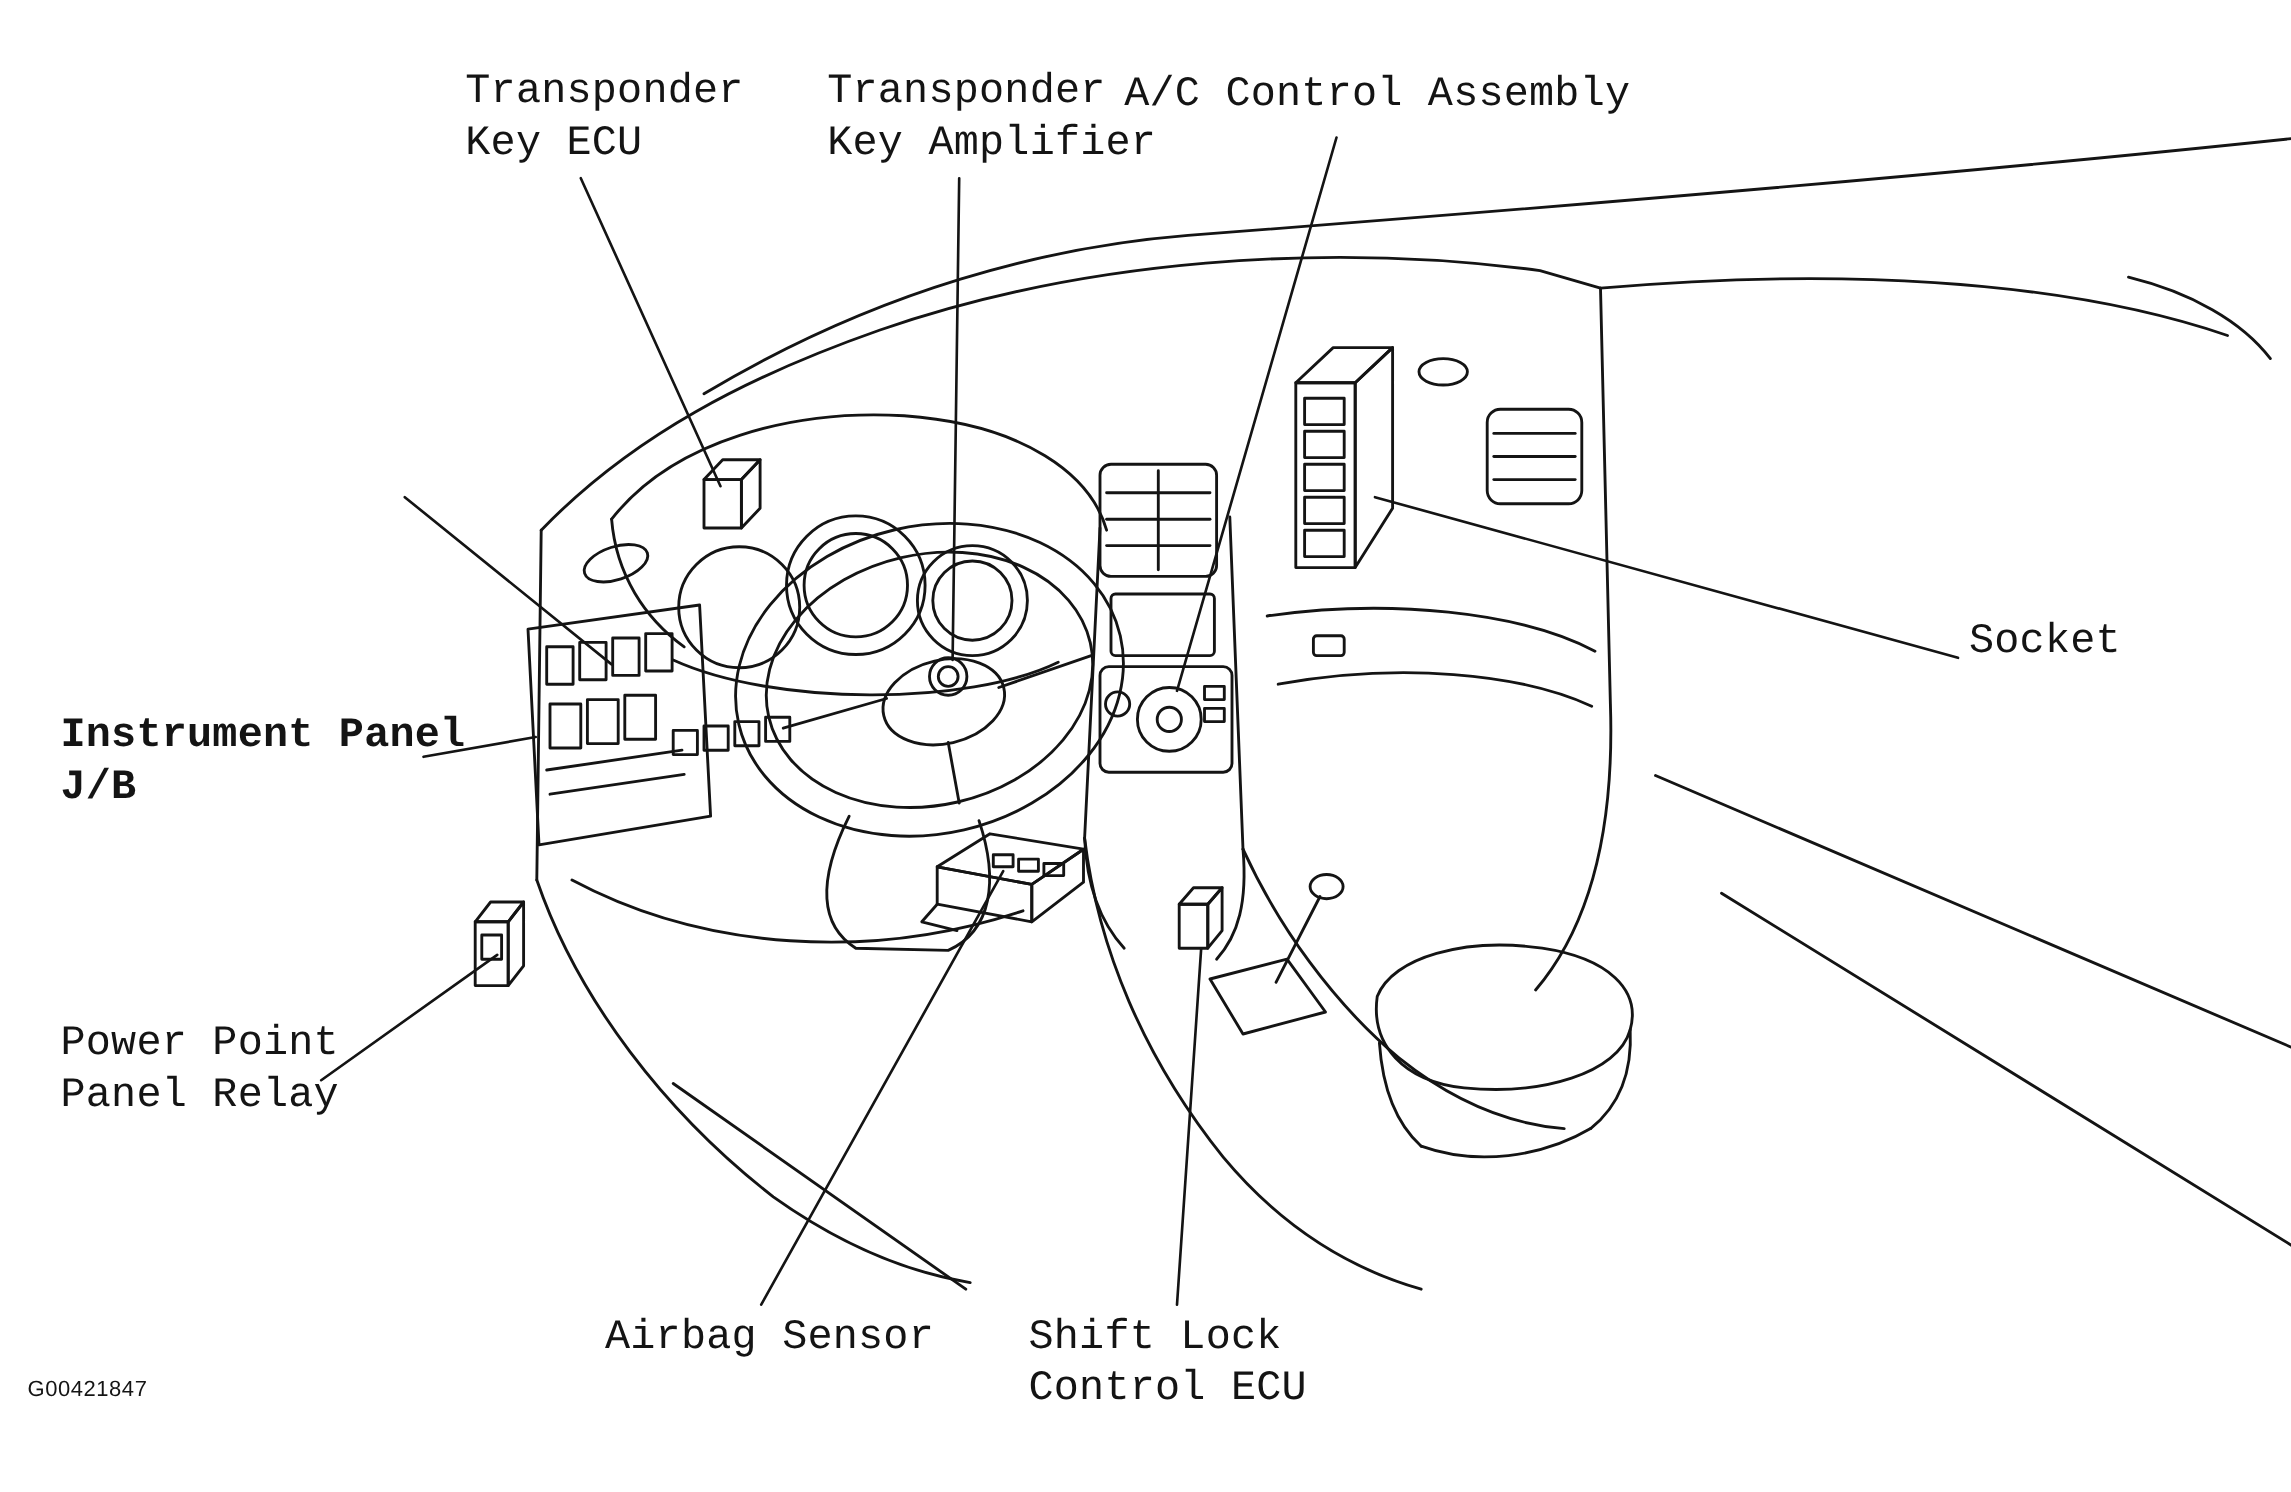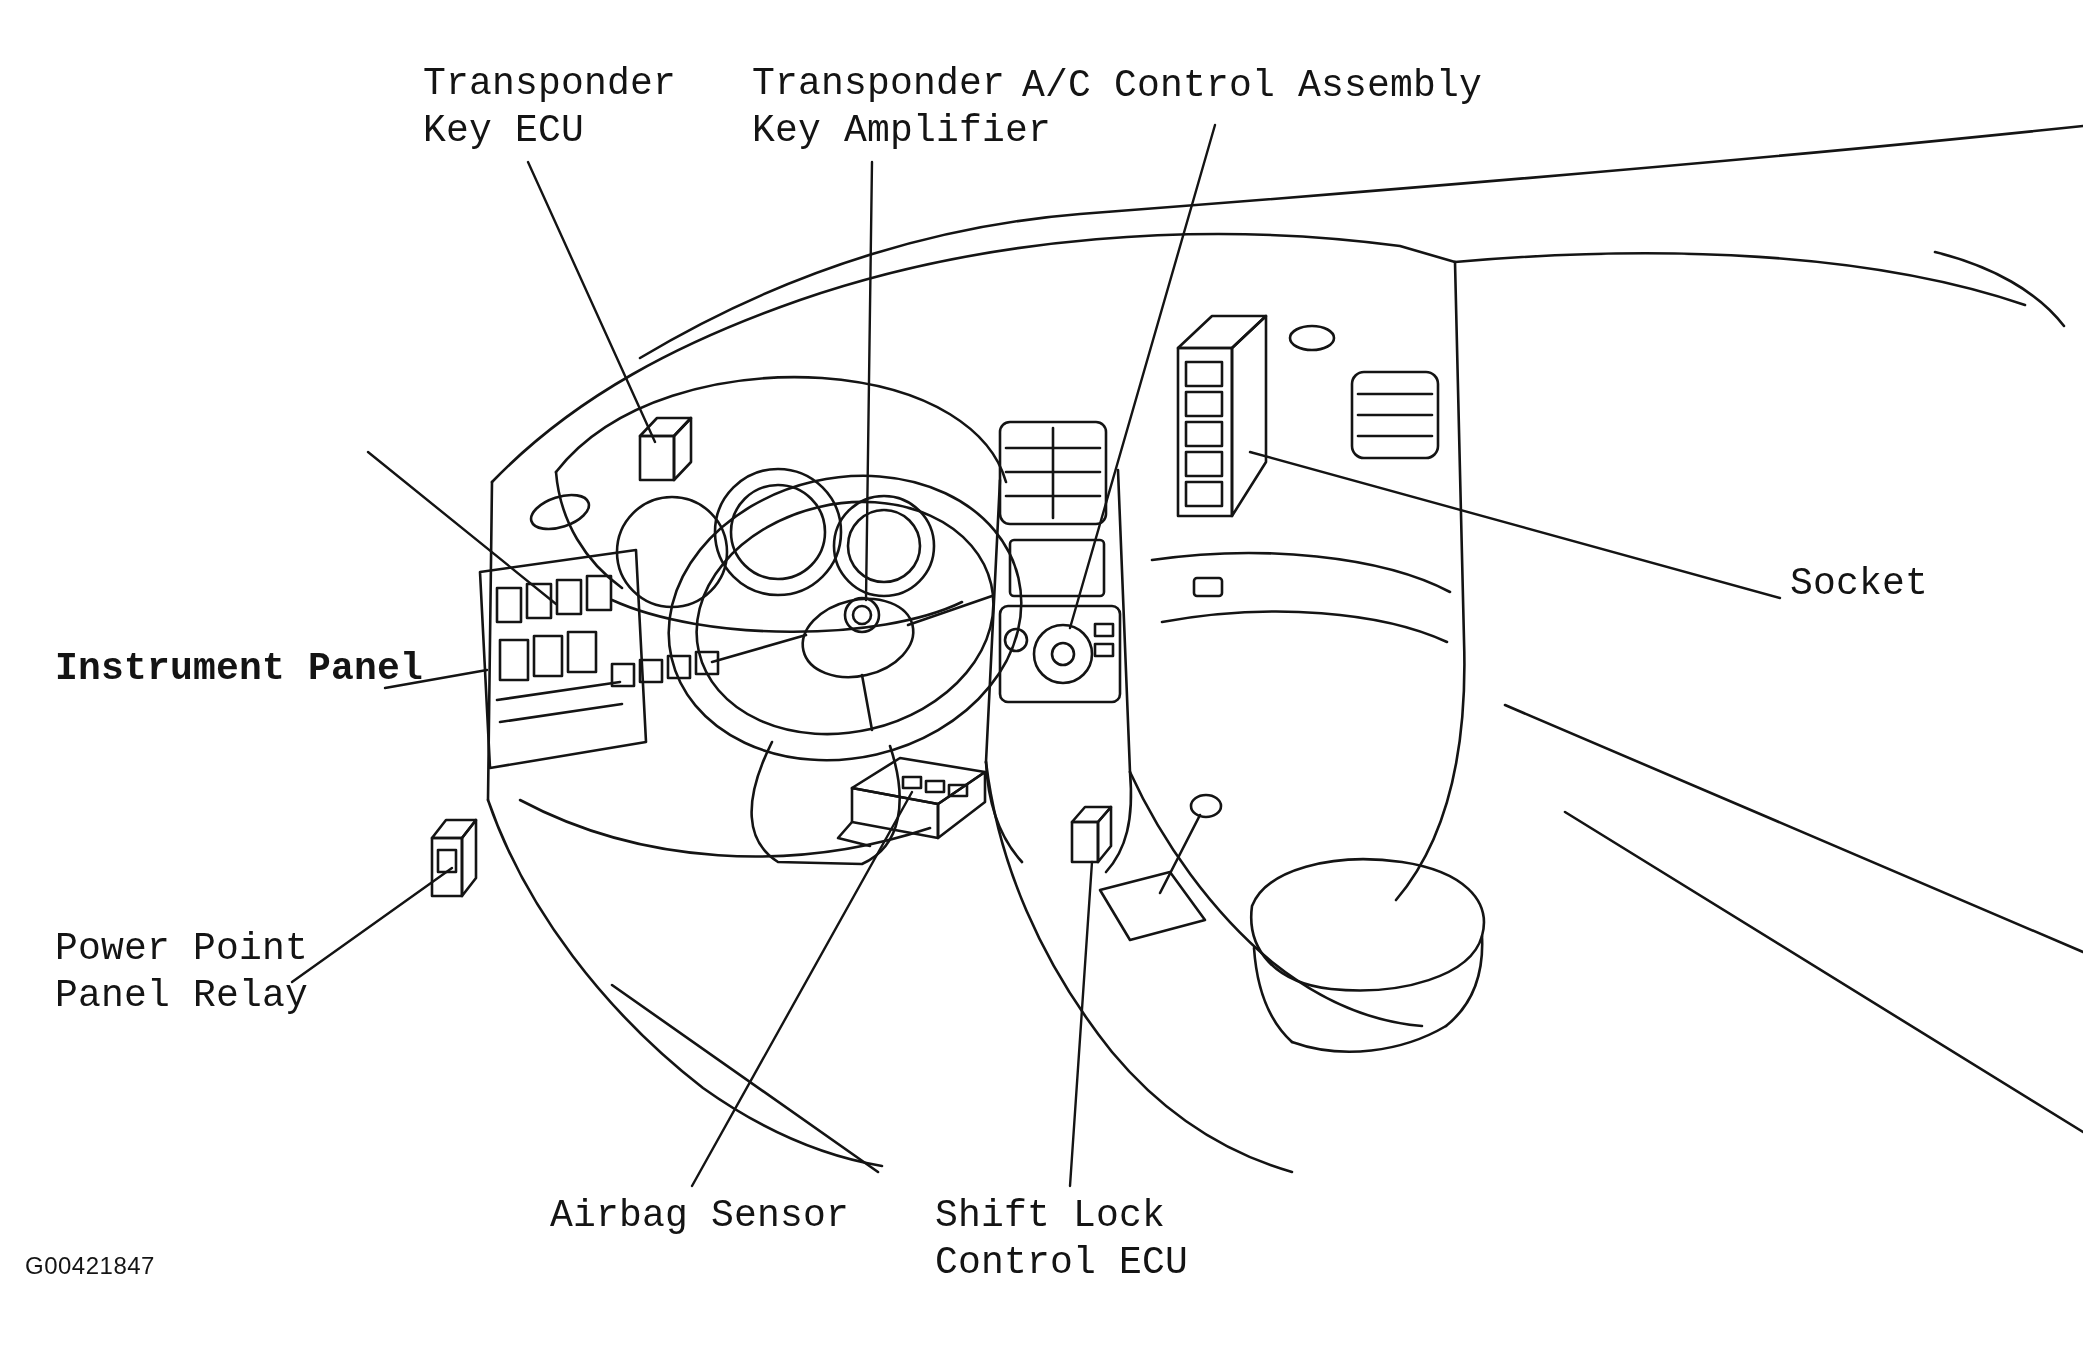--- a/index.html
+++ b/index.html
@@ -30,21 +30,21 @@
     line-height:47px;
     letter-spacing:.2px;
     white-space:nowrap;
     color:var(--ink);
   }
   .label span{display:block;font-family:Liberation Mono, monospace;}
   .label.bold{font-weight:700;}
   .figure-code{
     position:absolute;
     left:25px;top:1252px;
-    font-size:24px;
+    font-size:20px;
     letter-spacing:.5px;
   }
 </style>
 </head>
 <body>
 
 <div class="stage">
 
   <svg class="diagram" width="2083" height="1356" viewBox="0 0 2083 1356">
 
@@ -215,20 +215,21 @@
     <span>Key Amplifier</span>
   </div>
 
   <div class="label" style="left:1022px;top:62px">
     <span>A/C Control Assembly</span>
   </div>
 
 
   <div class="label bold" style="left:55px;top:645px">
     <span>Instrument Panel</span>
+    <span>J/B</span>
   </div>
 
   <div class="label" style="left:1790px;top:560px">
     <span>Socket</span>
   </div>
 
   <div class="label" style="left:55px;top:925px">
     <span>Power Point</span>
     <span>Panel Relay</span>
   </div>

